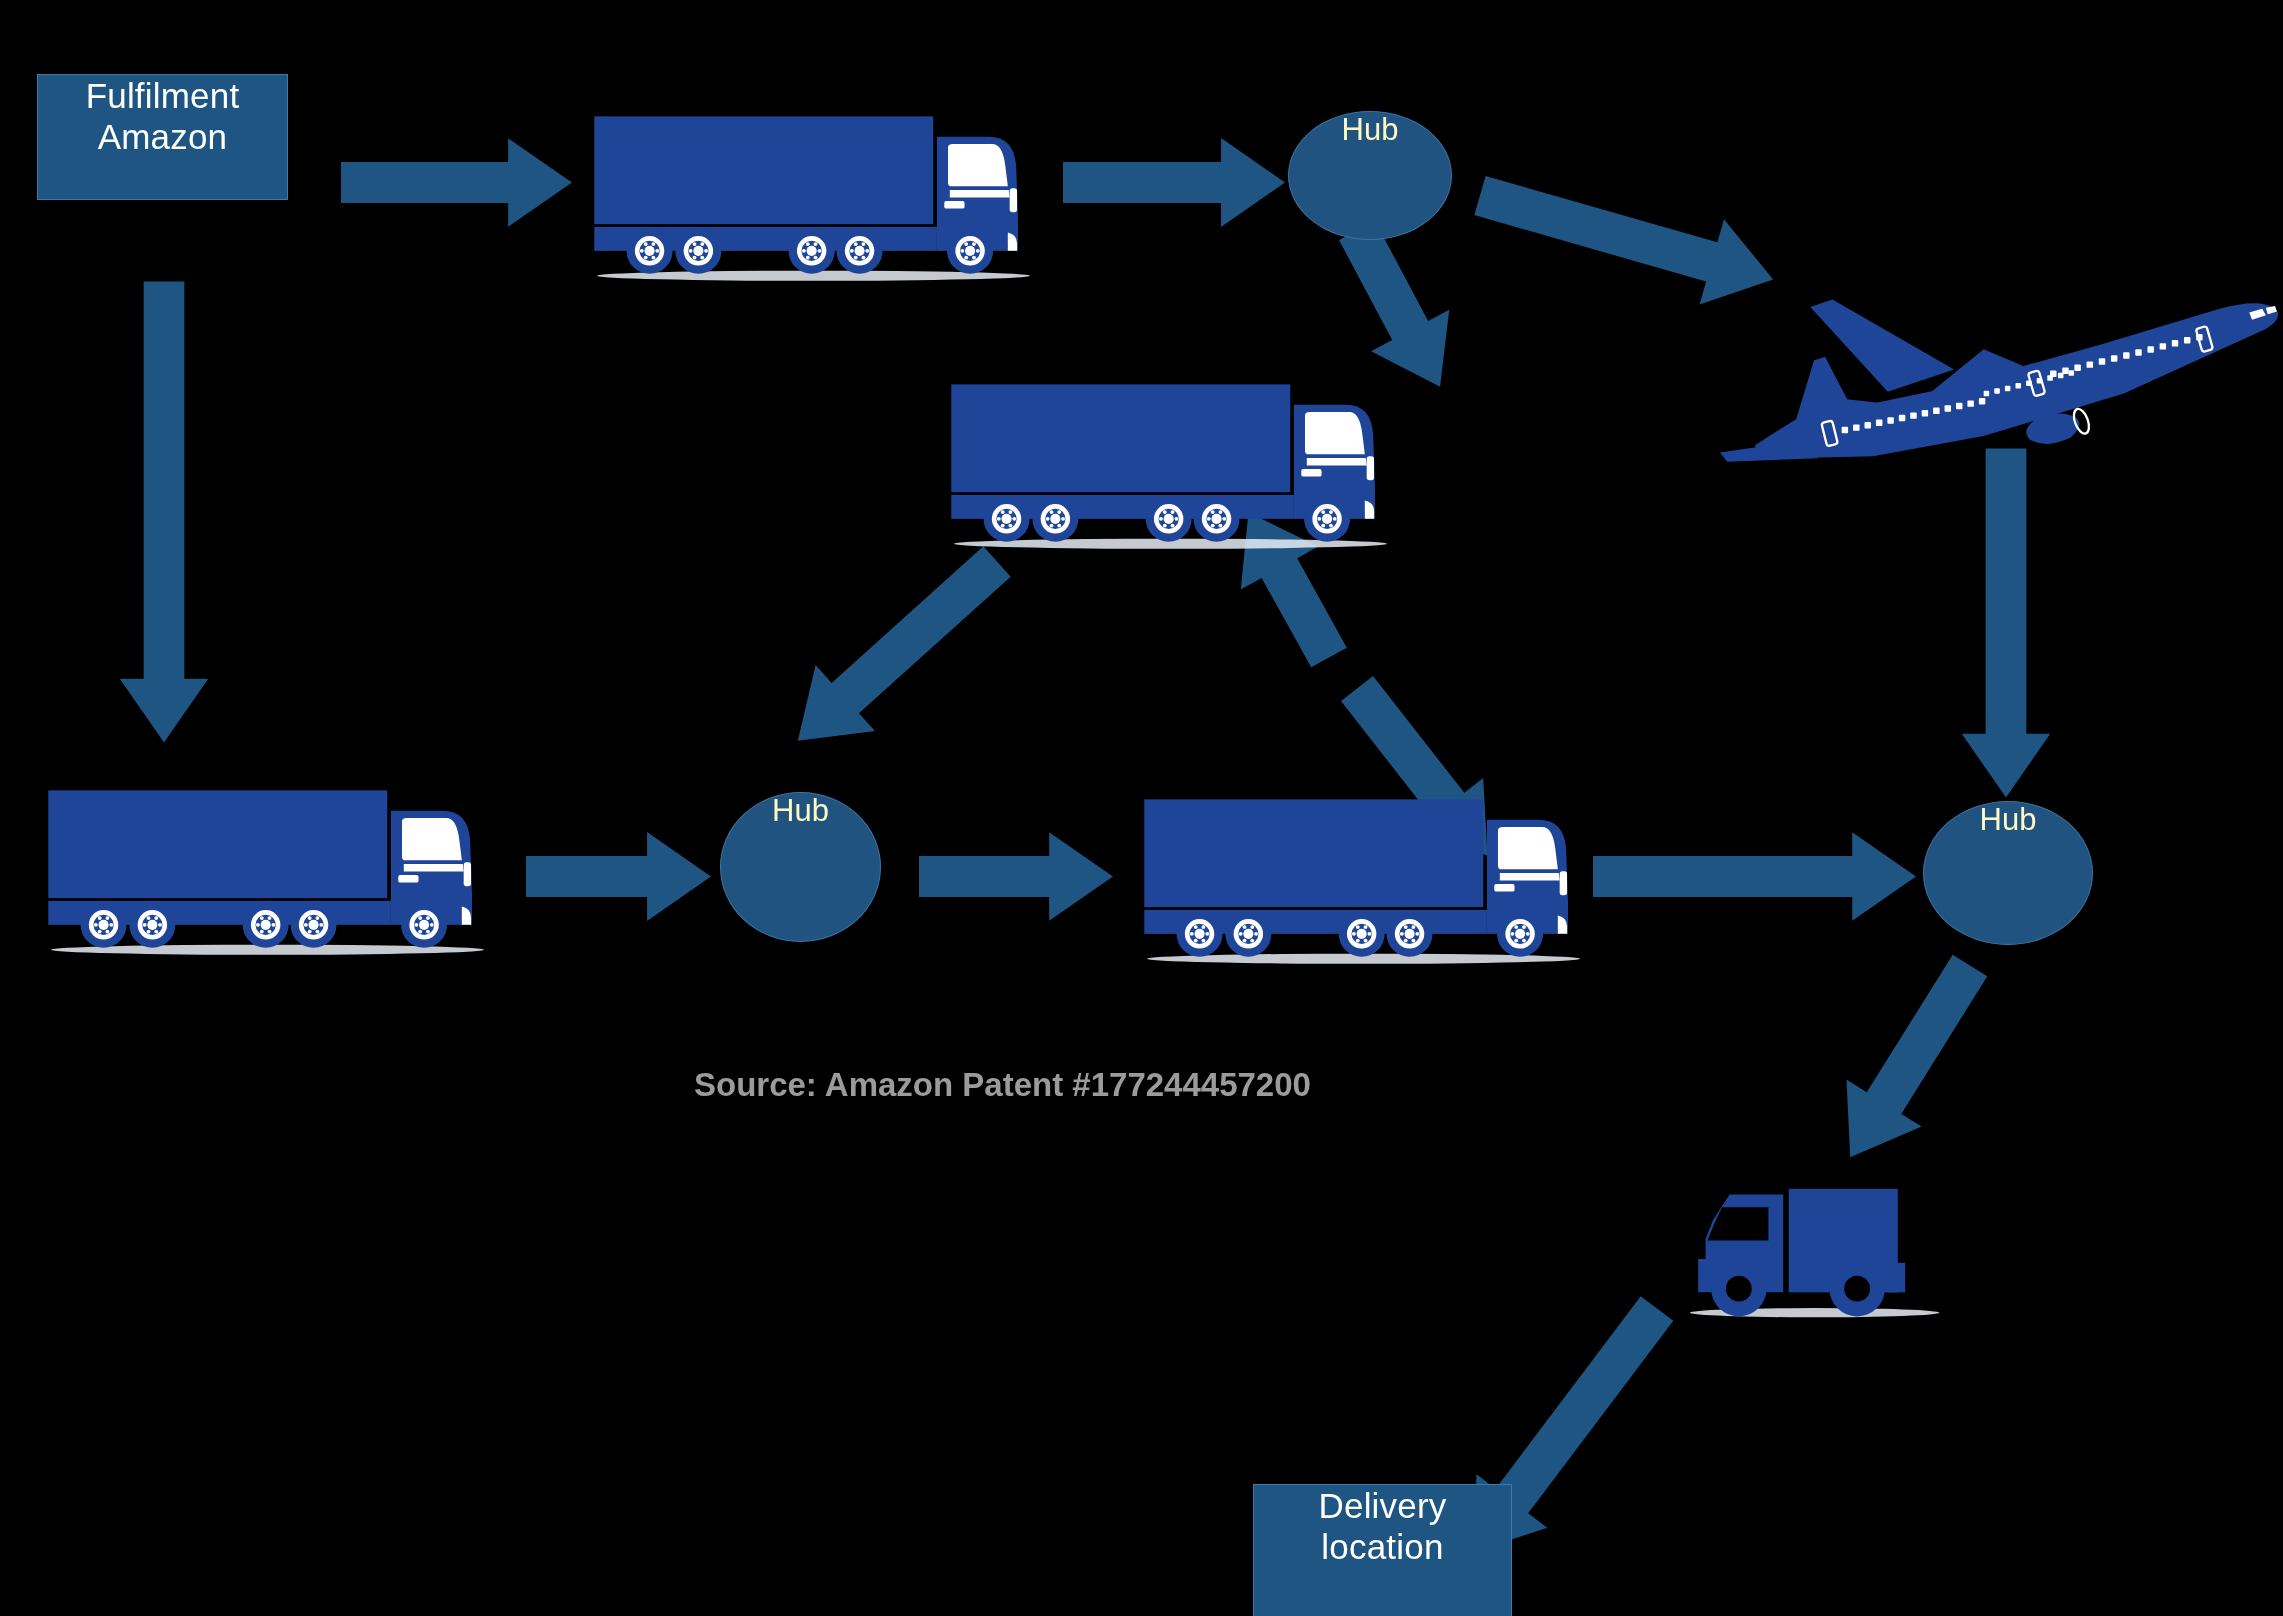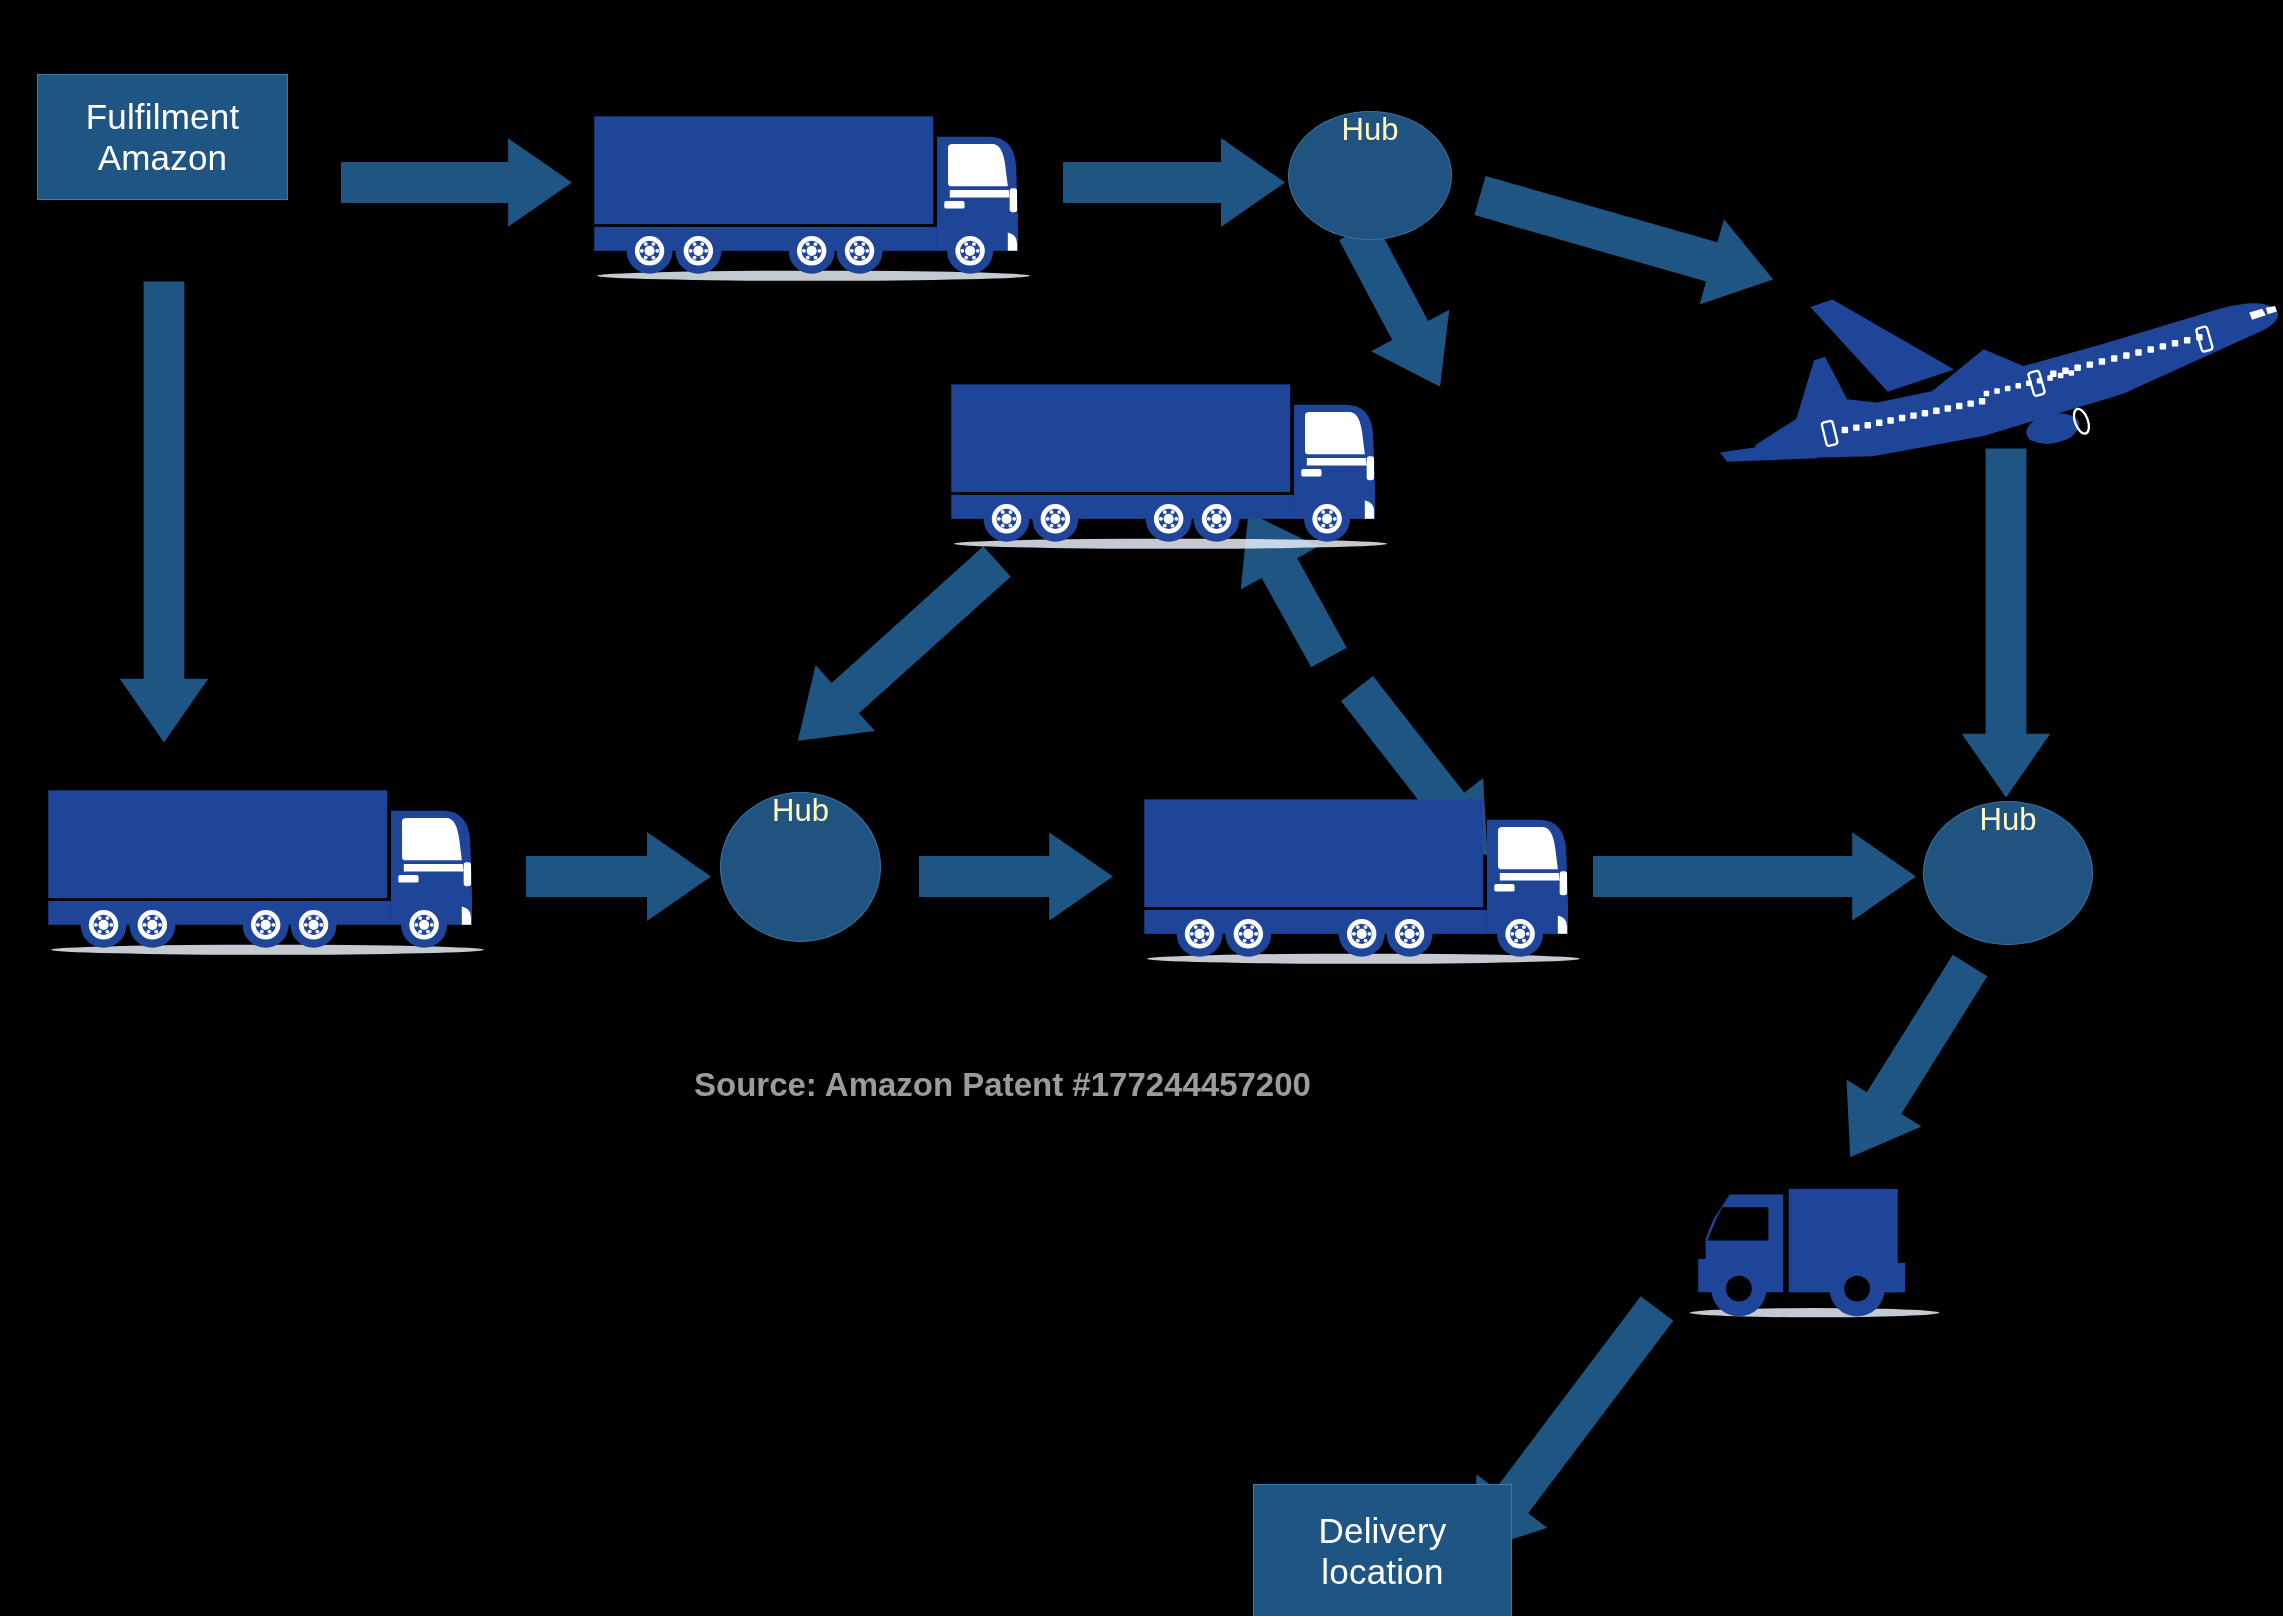--- a/index.html
+++ b/index.html
@@ -16,21 +16,20 @@
     height: 1616px;
     background: #000000;
     overflow: hidden;
   }
   
   .box {
     position: absolute;
     background: #1F5582;
     border: 1.8px solid #3E7AA8;
     display: flex;
-    align-items: center;
     justify-content: center;
     text-align: center;
     color: #FFFFFF;
     font-size: 35px;
     line-height: 1.18;
     letter-spacing: 0.2px;
   }
   
   .hub {
     position: absolute;

